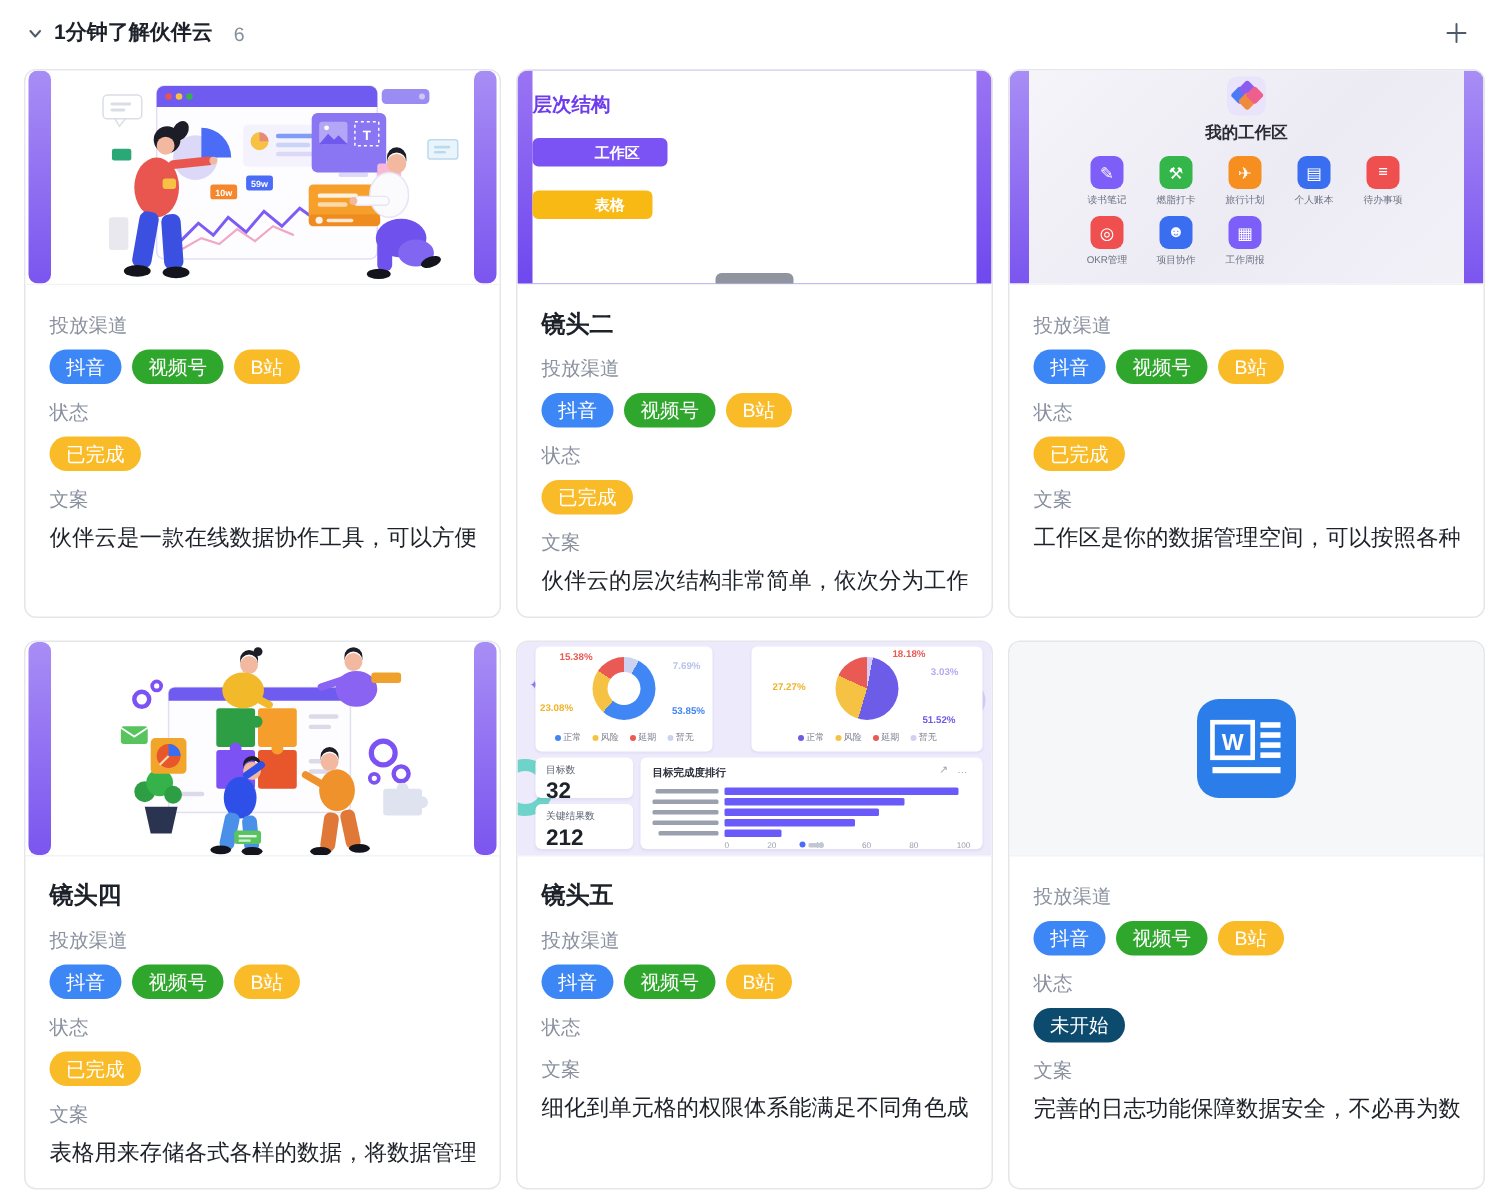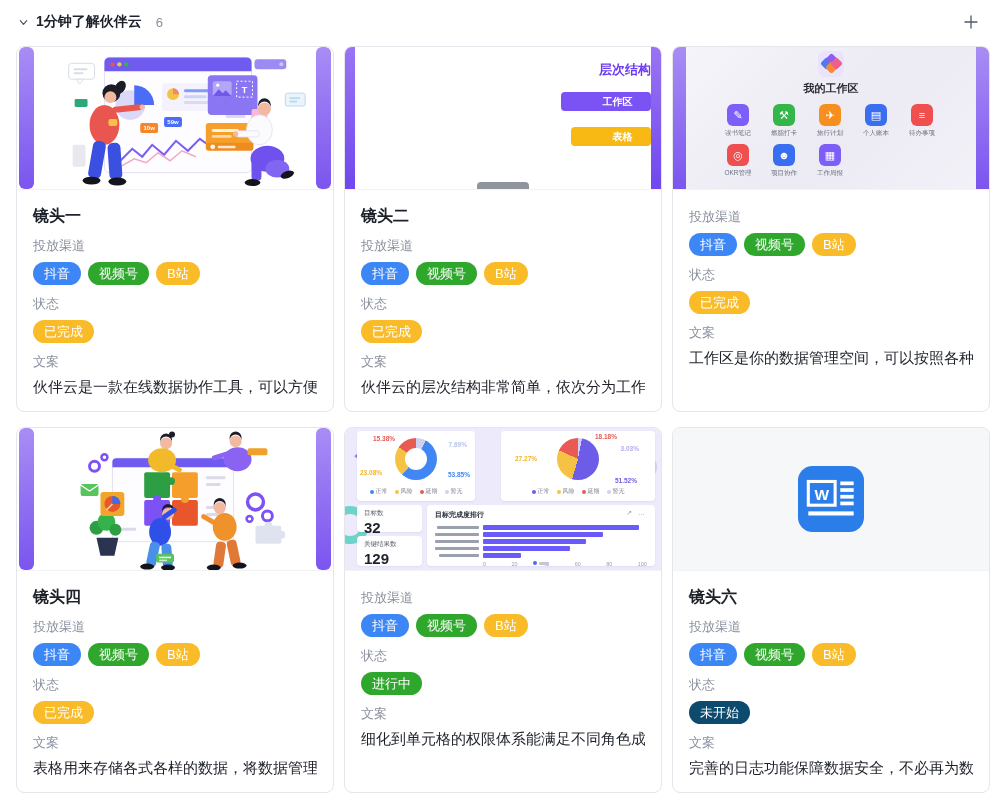--- a/index.html
+++ b/index.html
@@ -25,21 +25,21 @@
 
   .card-body { padding:8px 16px 14px; border-top:1px solid #f2f3f5; }
   .card-title { font-size:16px; font-weight:700; margin:8px 0 4px; }
   .field-label { font-size:13px; color:#8a919f; margin:10px 0 7px; }
   .tag-row { display:flex; gap:7px; }
   .tag { display:inline-block; border-radius:999px; padding:2px 11px; font-size:13px; line-height:19px; color:#fff; white-space:nowrap; }
   .copy-text { font-size:15px; color:#1d2129; white-space:nowrap; overflow:hidden; margin-top:2px; }
 
   
   .cover2 { background:linear-gradient(180deg,#9a74f3,#6f48ef); }
-  .cover2 .panel { position:absolute; left:10px; right:10px; top:0; bottom:0; background:#fff; display:flex; flex-direction:column; align-items:flex-end; }
+  .cover2 .panel { position:absolute; left:10px; right:10px; top:0; bottom:0; background:#fff; display:flex; flex-direction:column; align-items:flex-start; }
   .cover2 .c2-title { margin-top:14px; font-size:13px; font-weight:700; color:#6d3bf0; }
   .c2-btn { margin-top:13px; width:90px; height:19px; border-radius:4px; color:#fff; font-size:10px; font-weight:700; display:flex; align-items:center; justify-content:center;padding-left:23px; }
   .c2-btn.purple { background:#7b52f3; }
   .c2-btn.yellow { width:80px; margin-top:16px; background:#f9b915; }
   .c2-graybar { position:absolute; bottom:-3px; left:50%; transform:translateX(-50%); width:52px; height:10px; border-radius:4px; background:#8f949e; }
 
   
   .cover3 { background:linear-gradient(135deg,#f6f5fa 0%,#eceaf3 55%,#f3f1f8 100%); }
   .c3-inner { position:absolute; inset:0; display:flex; flex-direction:column; align-items:center; }
   .c3-logo { margin-top:4px; width:26px; height:26px; border-radius:7px; background:#e9e4fb; position:relative; }
@@ -205,21 +205,20 @@
             <circle cx="220" cy="87" r="2.6" fill="#f2b9a0"></circle>
             <ellipse cx="252" cy="112" rx="17" ry="13" fill="#6f52ee"></ellipse>
             <ellipse cx="262" cy="122" rx="12" ry="9" fill="#8166f1"></ellipse>
             <rect x="236" y="114" width="10" height="20" rx="4" fill="#6f52ee"></rect>
             <ellipse cx="237" cy="136" rx="8" ry="3.5" fill="#14141c"></ellipse>
             <ellipse cx="272" cy="128" rx="7" ry="3.5" fill="#14141c" transform="rotate(-20 272 128)"></ellipse>
           </g>
         </svg>
       </div>
       <div class="card-body">
-        <div class="card-title">镜头一</div>
         <div class="field-label">投放渠道</div>
         <div class="tag-row">
           <span class="tag" style="background-color: rgb(61, 134, 245);">抖音</span>
           <span class="tag" style="background-color: rgb(47, 166, 44);">视频号</span>
           <span class="tag" style="background-color: rgb(249, 187, 40);">B站</span>
         </div>
         <div class="field-label">状态</div>
         <div class="tag-row">
             <span class="tag" style="background-color: rgb(249, 187, 40);">已完成</span>
           </div>
@@ -495,21 +494,21 @@
               </span>
           </div>
         </div>
 
         <div class="c5-card c5-stat1">
           <div class="c5-statlb">目标数</div>
           <div class="c5-statv">32</div>
         </div>
         <div class="c5-card c5-stat2">
           <div class="c5-statlb">关键结果数</div>
-          <div class="c5-statv">129</div>
+          <div class="c5-statv">212</div>
         </div>
 
         <div class="c5-card c5-barcard">
           <div class="c5-bartitle">目标完成度排行</div>
           <div class="c5-baricons">↗ …</div>
           <div class="c5-bars">
             <div class="c5-brow">
                 <span class="c5-blb">
                   <i style="width:42px"></i>
                 </span>
@@ -558,50 +557,47 @@
               <span>80</span>
               <span>100</span>
           </div>
           <div class="c5-bleg">
               <i></i>
               <b></b>
             </div>
         </div>
       </div>
       <div class="card-body">
+        <div class="card-title">镜头五</div>
         <div class="field-label">投放渠道</div>
         <div class="tag-row">
           <span class="tag" style="background-color: rgb(61, 134, 245);">抖音</span>
           <span class="tag" style="background-color: rgb(47, 166, 44);">视频号</span>
           <span class="tag" style="background-color: rgb(249, 187, 40);">B站</span>
         </div>
         <div class="field-label">状态</div>
-        <div class="tag-row">
-            <span class="tag" style="background-color: rgb(47, 166, 44);">进行中</span>
-          </div>
         <div class="field-label">文案</div>
         <div class="copy-text">细化到单元格的权限体系能满足不同角色成...</div>
       </div>
     </div>
 
     <div class="card">
       <div class="cover cover6">
         <svg width="66" height="66" viewBox="0 0 64 64">
           <rect x="0" y="0" width="64" height="64" rx="14" fill="#2b7de9"></rect>
           <rect x="10" y="15" width="26" height="23" fill="none" stroke="#ffffff" stroke-width="3"></rect>
           <text x="23" y="33" font-size="15" font-weight="bold" fill="#ffffff" text-anchor="middle" font-family="Liberation Sans, sans-serif">W</text>
           <rect x="41" y="15" width="13" height="3.6" fill="#ffffff"></rect>
           <rect x="41" y="21.5" width="13" height="3.6" fill="#ffffff"></rect>
           <rect x="41" y="28" width="13" height="3.6" fill="#ffffff"></rect>
           <rect x="41" y="34.5" width="13" height="3.6" fill="#ffffff"></rect>
           <rect x="10" y="44" width="44" height="4" fill="#ffffff"></rect>
         </svg>
       </div>
       <div class="card-body">
-        <div class="card-title">镜头六</div>
         <div class="field-label">投放渠道</div>
         <div class="tag-row">
           <span class="tag" style="background-color: rgb(61, 134, 245);">抖音</span>
           <span class="tag" style="background-color: rgb(47, 166, 44);">视频号</span>
           <span class="tag" style="background-color: rgb(249, 187, 40);">B站</span>
         </div>
         <div class="field-label">状态</div>
         <div class="tag-row">
             <span class="tag" style="background-color: #0c4a6e;">未开始</span>
           </div>

